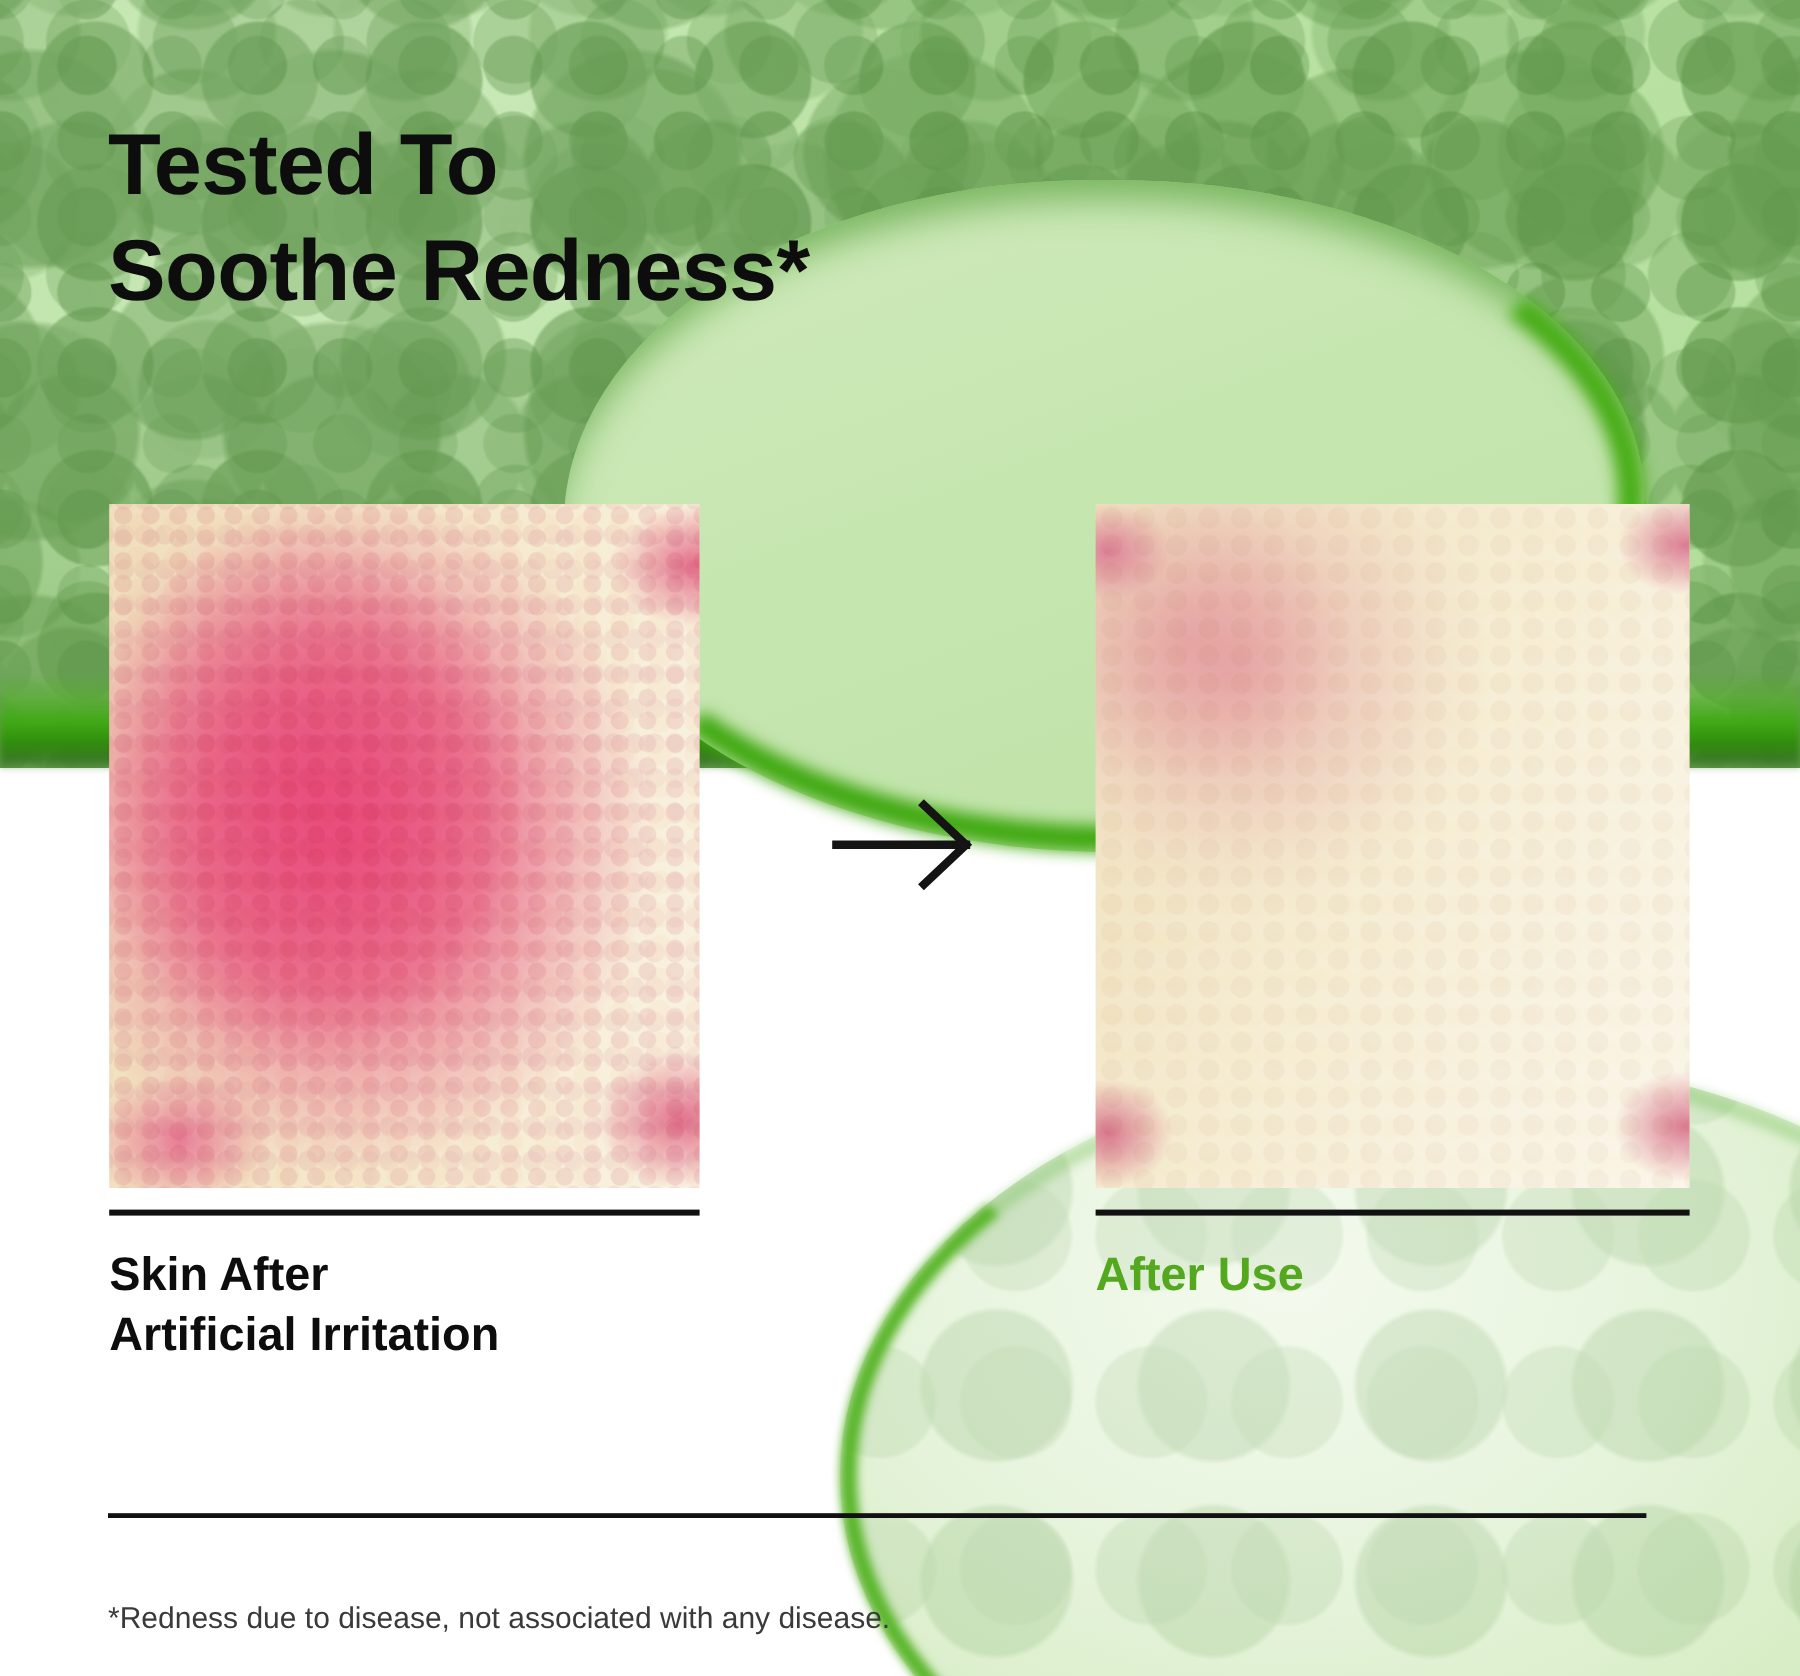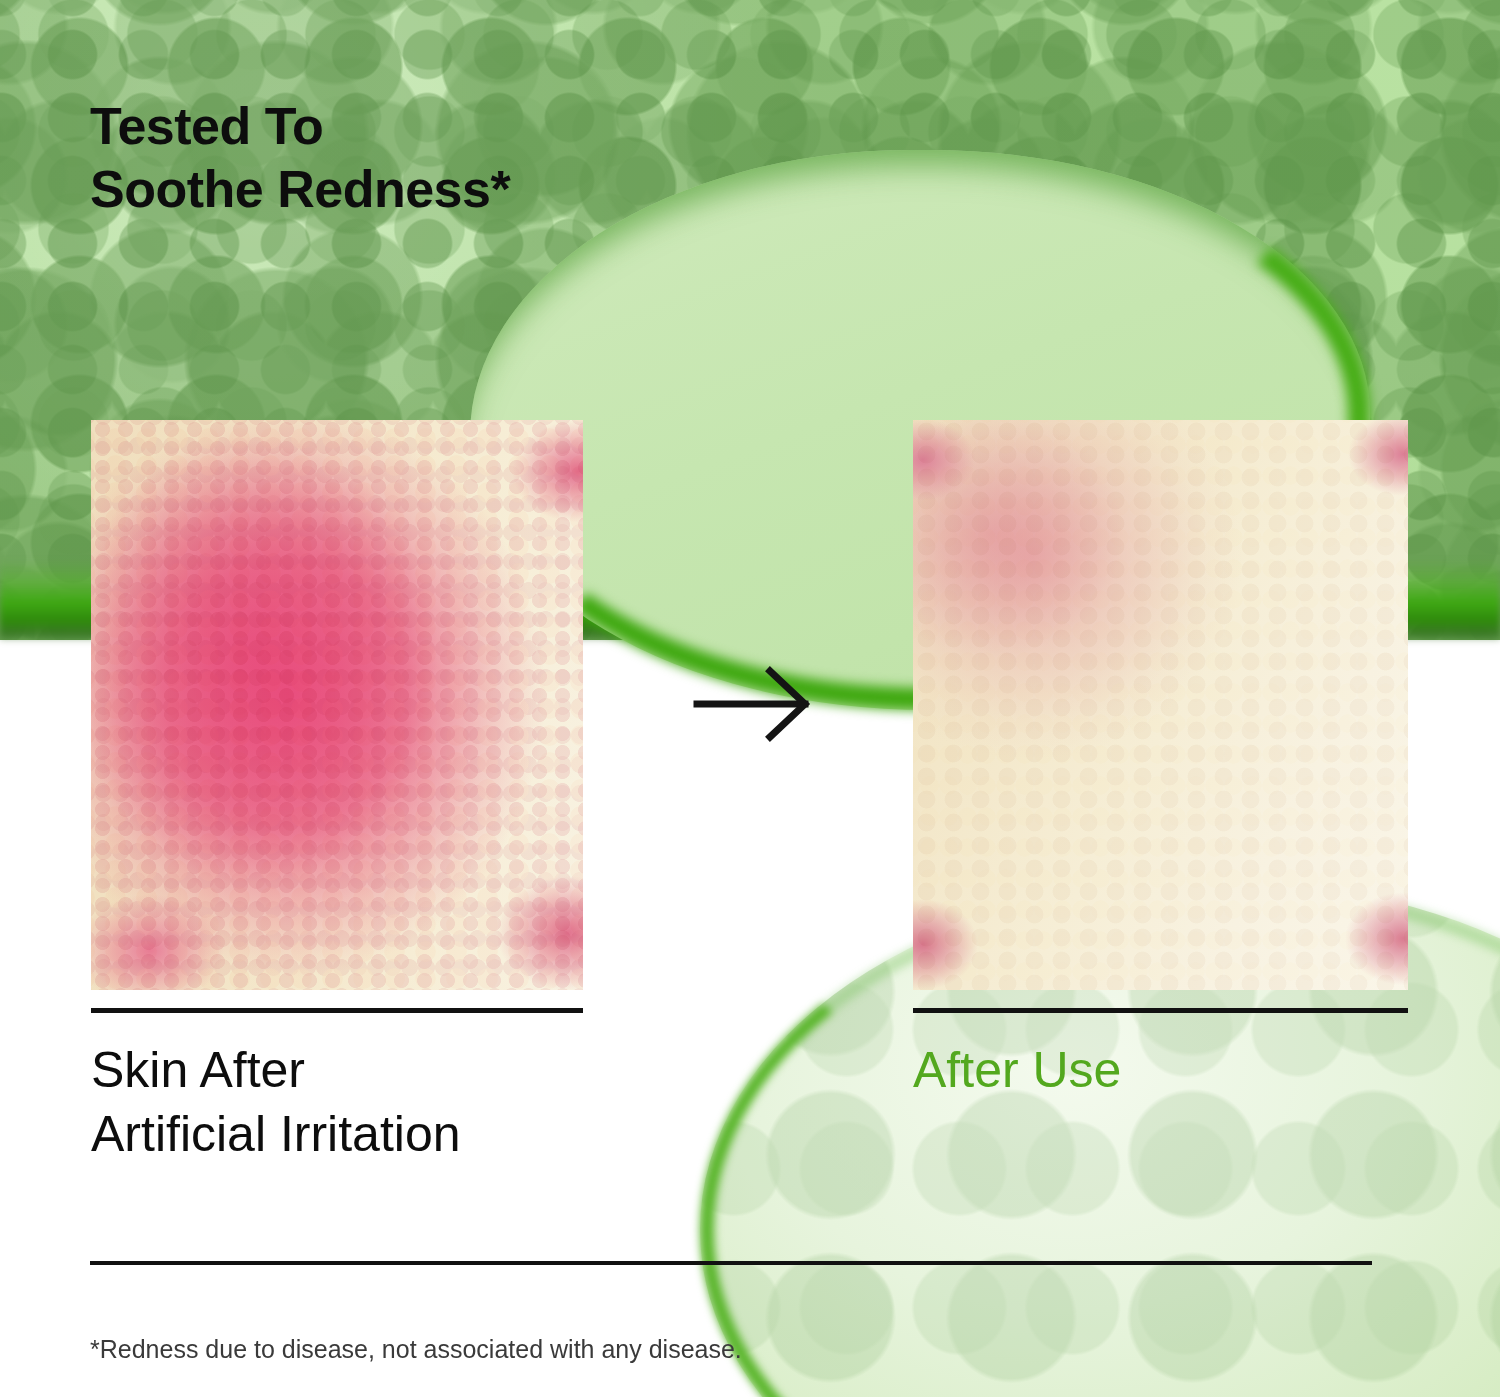--- a/index.html
+++ b/index.html
@@ -211,41 +211,41 @@
     height: 78px;
   }
 
   
   .headline {
     position: absolute;
     left: 90px;
     top: 95px;
     width: 900px;
     color: #0d0d0d;
-    font-size: 52px;
+    font-size: 72px;
     line-height: 1.22;
     font-weight: bold;
     letter-spacing: -0.5px;
     white-space: pre-line;
   }
 
   
   .caption-rule {
     position: absolute;
     height: 5px;
     background: #111111;
   }
   .rule-left  { left: 91px;  top: 1008px; width: 492px; }
   .rule-right { left: 913px; top: 1008px; width: 495px; }
 
   .caption {
     position: absolute;
-    font-size: 50px;
+    font-size: 39px;
     line-height: 1.28;
-    font-weight: normal;
+    font-weight: bold;
     white-space: pre-line;
   }
   .caption-left  { left: 91px;  top: 1038px; width: 600px; color: #0d0d0d; }
   .caption-right { left: 913px; top: 1038px; width: 600px; color: #53a81e; }
 
   
   .bottom-rule {
     position: absolute;
     left: 90px;
     top: 1261px;

